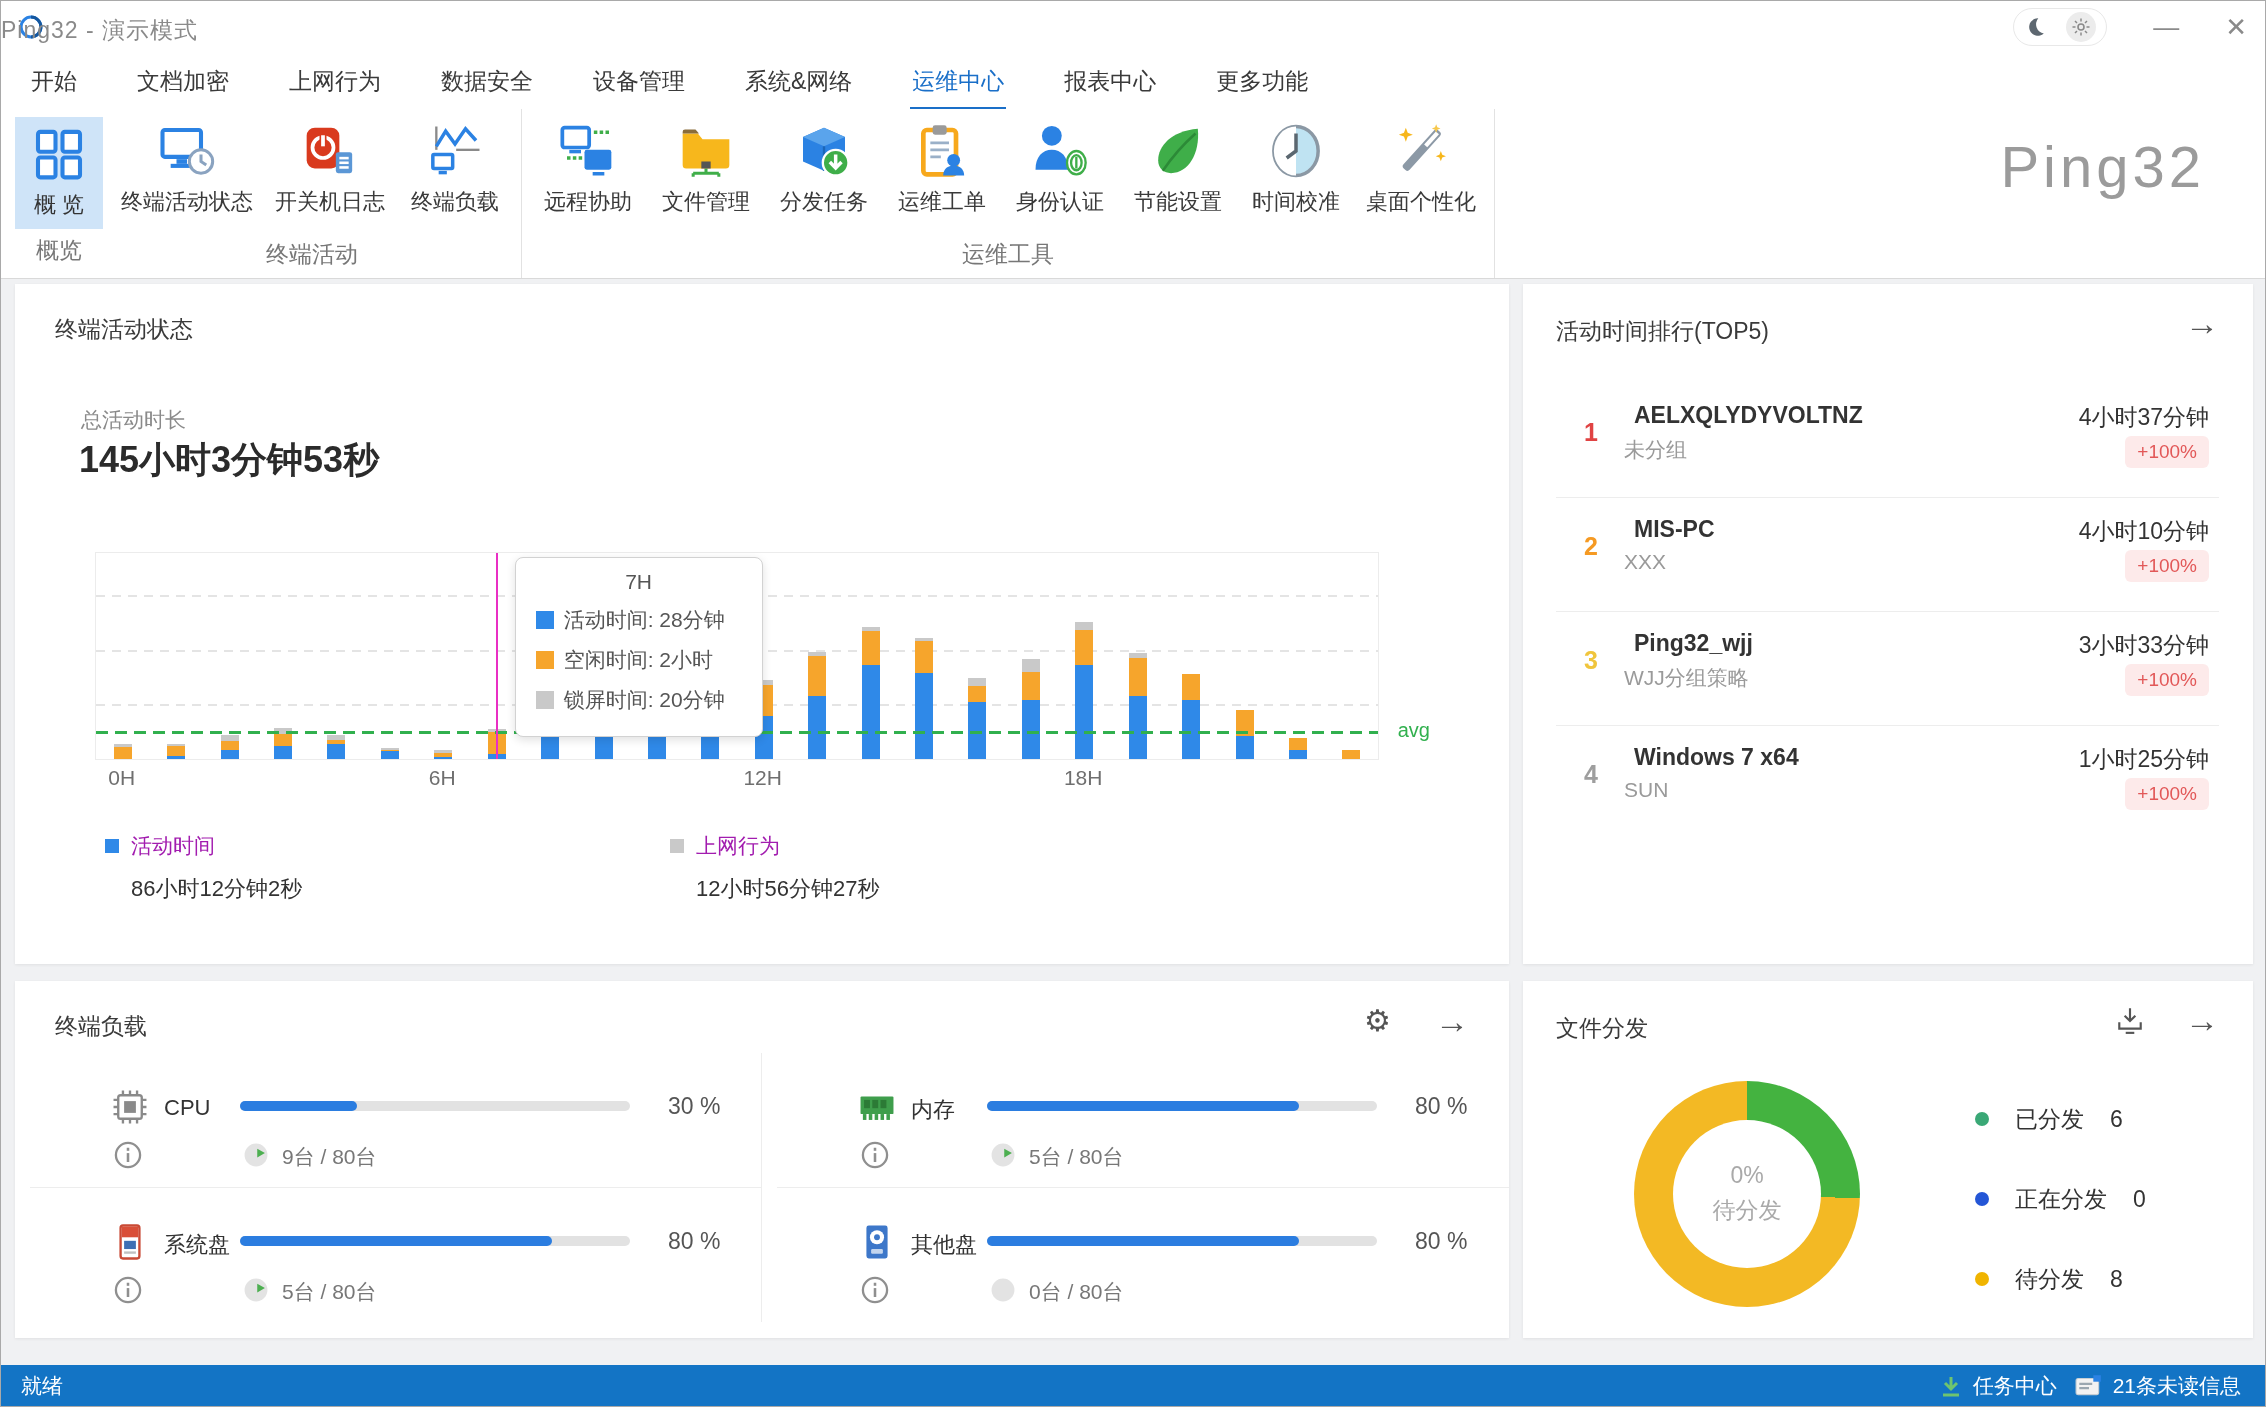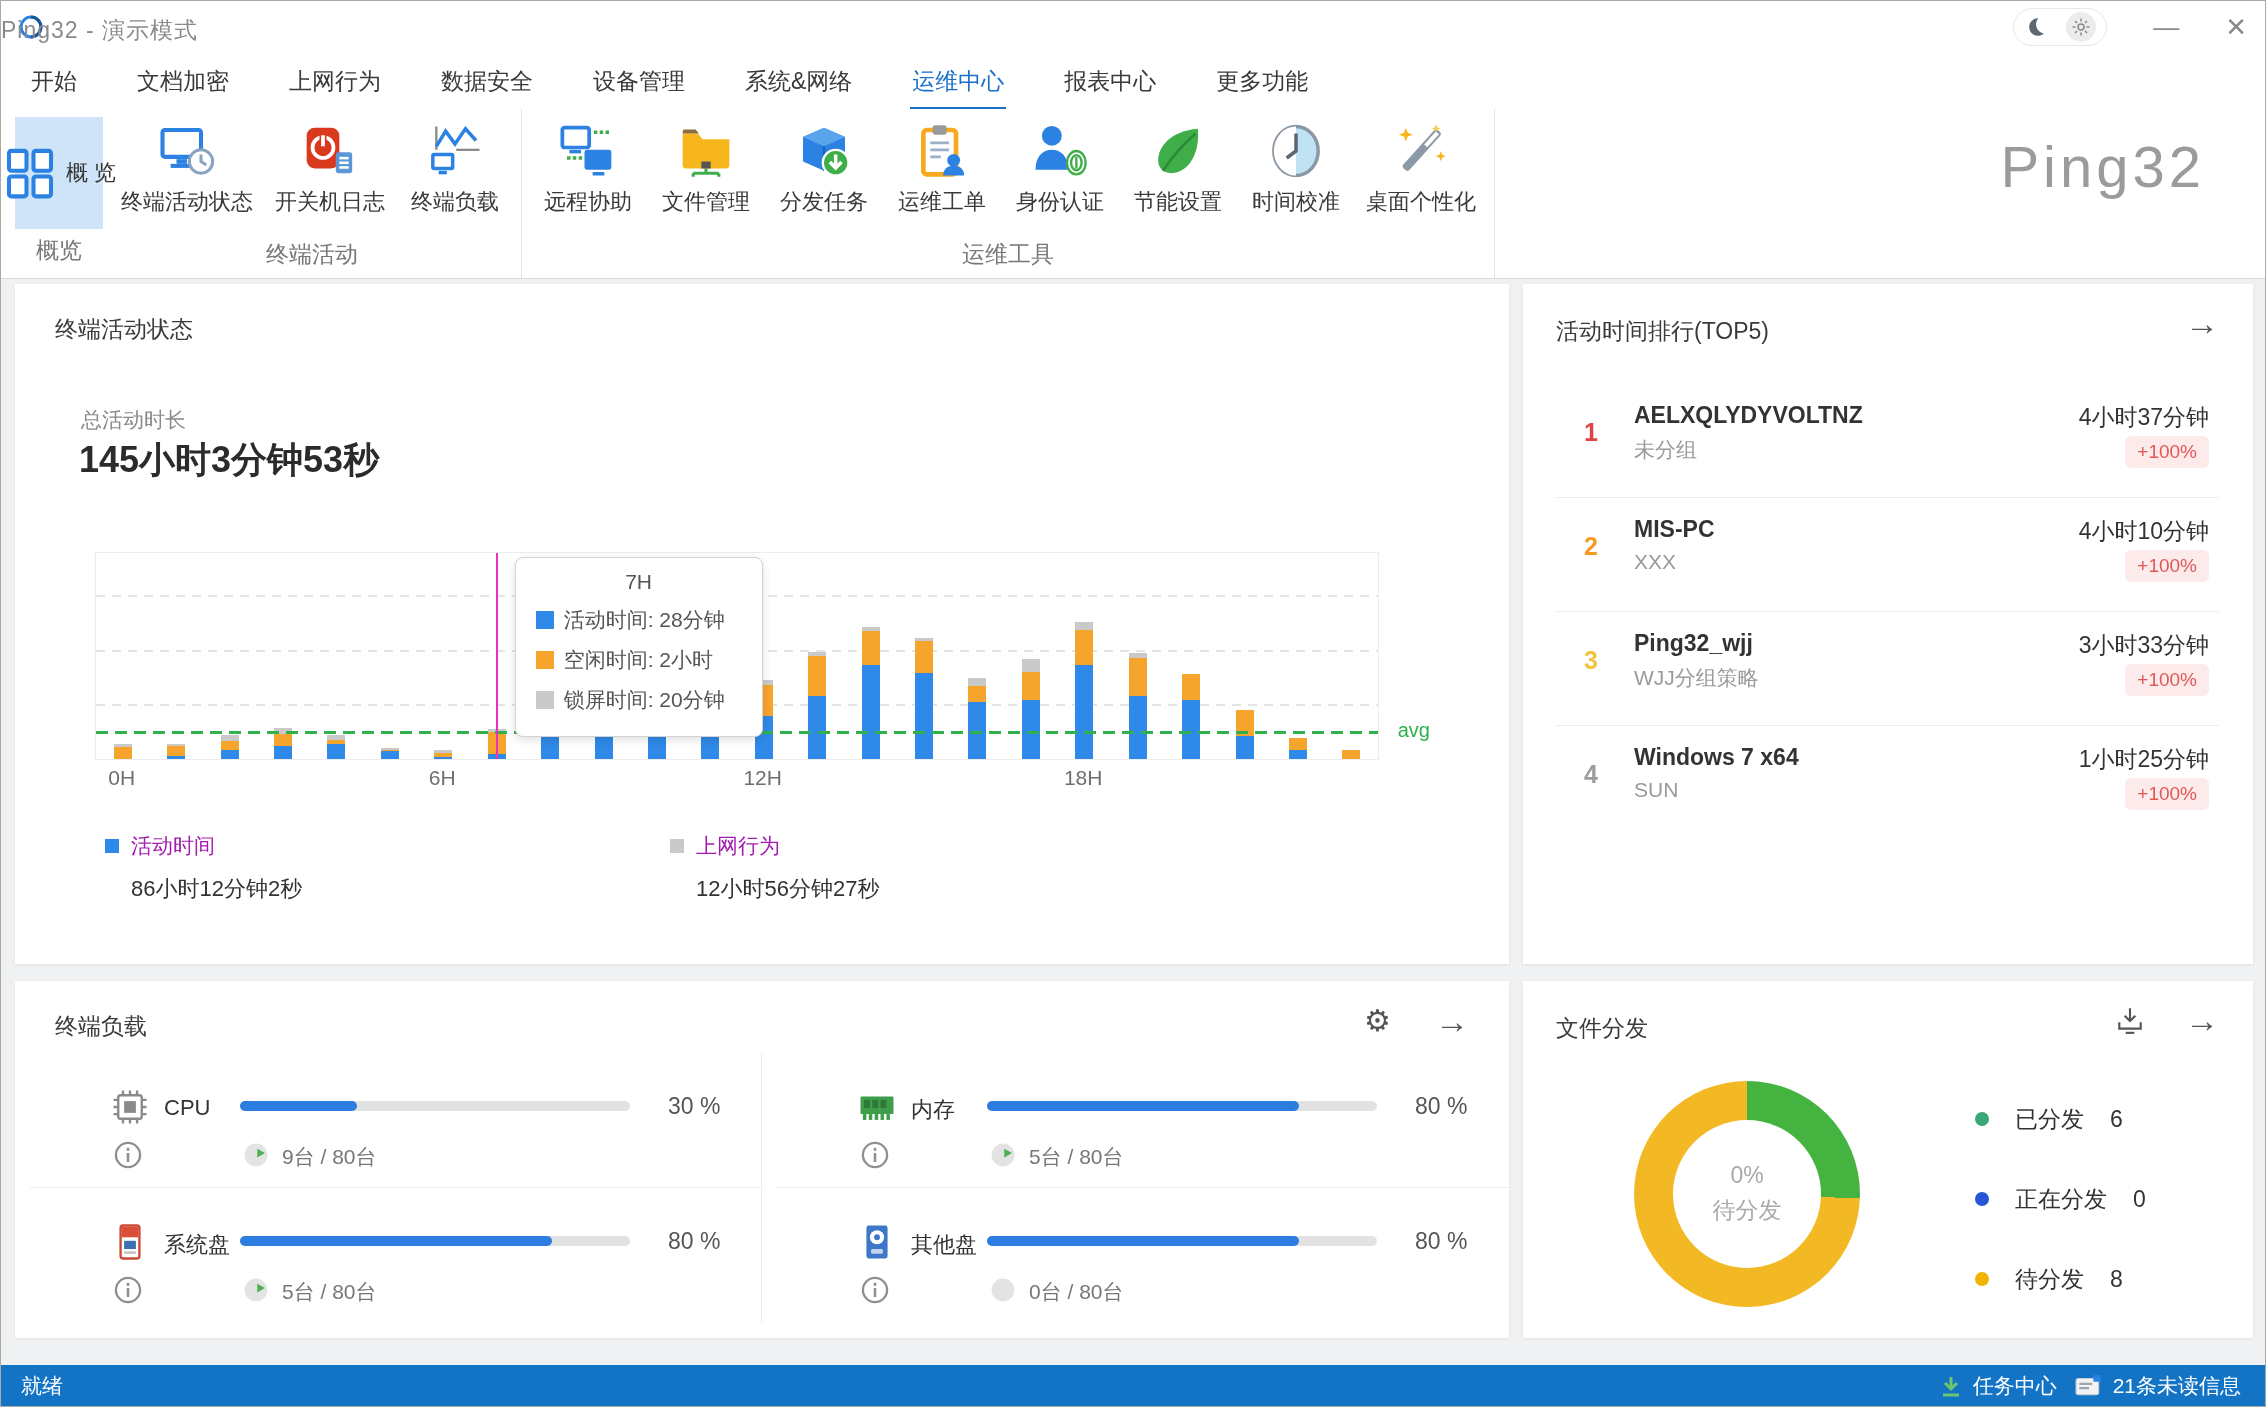--- a/index.html
+++ b/index.html
@@ -22,21 +22,21 @@
 
   
   .menubar{position:absolute;left:0;top:52px;right:0;height:56px;background:#fff;display:flex;align-items:center;padding-left:28px;gap:56px;}
   .menu-item{font-size:23px;color:#3a3a3a;position:relative;padding:6px 2px;}
   .menu-item.active{color:#1a6fc8;}
   .menu-item.active::after{content:"";position:absolute;left:0;right:0;bottom:-8px;height:4px;background:#1a6fc8;}
 
   
   .ribbon{position:absolute;left:0;top:108px;right:0;height:169px;background:#fff;border-bottom:1px solid #d9d9d9;display:flex;}
   .overview-col{display:flex;flex-direction:column;align-items:center;padding:8px 0 4px 14px;}
-  .overview-btn{width:88px;height:112px;background:#cfe4f8;display:flex;flex-direction:row;align-items:center;justify-content:center;gap:8px;}
+  .overview-btn{width:88px;height:112px;background:#cfe4f8;display:flex;flex-direction:column;align-items:center;justify-content:center;gap:8px;}
   .overview-btn .rlabel{color:#333;}
   .ribbon-group{display:flex;flex-direction:column;border-right:1px solid #e2e2e2;padding:8px 10px 4px 10px;}
   .ribbon-buttons{display:flex;flex:1;align-items:flex-start;gap:6px;}
   .ribbon-btn{display:flex;flex-direction:column;align-items:center;gap:8px;padding:6px 8px;min-width:96px;}
   .ribbon-btn svg,.overview-btn svg{width:56px;height:56px;}
   .rlabel{font-size:22px;color:#3a3a3a;white-space:nowrap;}
   .group-label{text-align:center;font-size:23px;color:#777;padding:6px 0 4px 0;}
   .ribbon-logo{flex:1;display:flex;justify-content:flex-end;align-items:flex-start;padding:24px 60px 0 0;}
   .ribbon-logo span{font-size:58px;color:#9b9b9b;letter-spacing:4px;}
 
@@ -76,21 +76,21 @@
 
   
   #top5-panel .panel-title{position:absolute;left:33px;top:32px;}
   .panel-arrow{font-size:34px;color:#555;line-height:1;}
   #top5-arrow{position:absolute;right:34px;top:22px;}
   .top5-list{position:absolute;left:33px;right:34px;top:100px;}
   .top5-item{position:relative;height:113px;border-bottom:1px solid #ededed;}
   .top5-item:last-child{border-bottom:none;}
   .t5-rank{position:absolute;left:28px;top:34px;font-size:25px;font-weight:bold;}
   .t5-name{position:absolute;left:78px;top:18px;font-size:23px;font-weight:bold;color:#333;}
-  .t5-group{position:absolute;left:78px;top:52px;font-size:21px;color:#9a9a9a;}
+  .t5-group{position:absolute;left:68px;top:52px;font-size:21px;color:#9a9a9a;}
   .t5-time{position:absolute;right:10px;top:18px;font-size:23px;color:#333;}
   .t5-badge{position:absolute;right:10px;top:52px;background:#fdeaea;color:#e25858;font-size:19px;padding:5px 12px;border-radius:6px;}
 
   
   #load-panel .panel-title{position:absolute;left:40px;top:30px;}
   #load-actions{position:absolute;right:40px;top:22px;display:flex;gap:44px;align-items:center;}
   .gear-icon{font-size:30px;color:#555;}
   .load-grid{position:absolute;left:0;top:72px;right:0;bottom:16px;display:grid;grid-template-columns:1fr 1fr;grid-template-rows:1fr 1fr;}
   .load-cell{position:relative;margin-left:15px;}
   .load-cell.r1{border-bottom:1px solid #ededed;}

